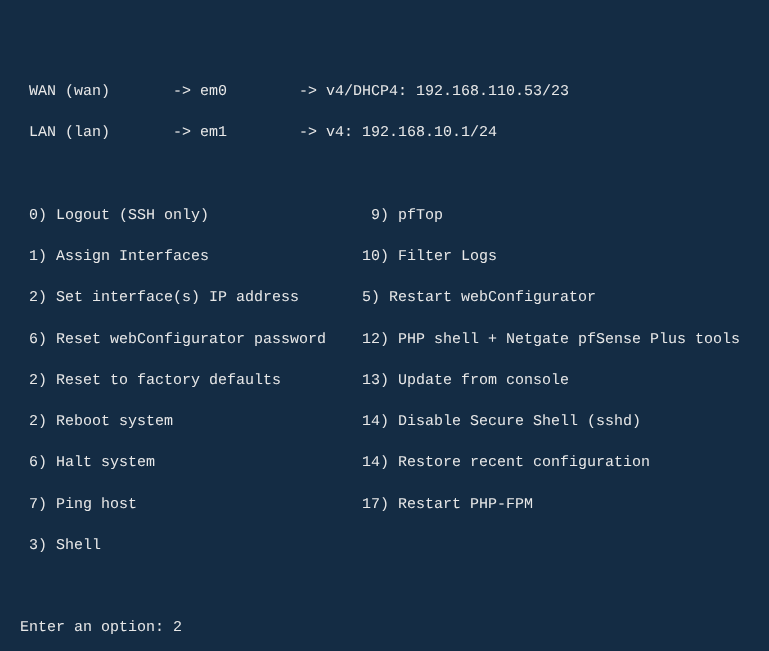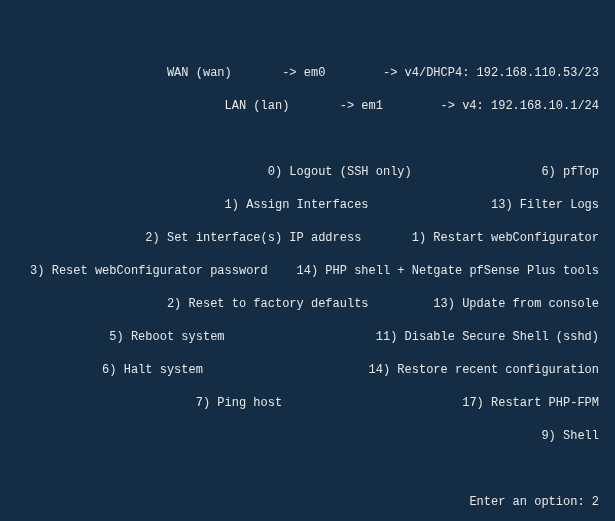--- a/index.html
+++ b/index.html
@@ -1,15 +1,15 @@
 <!DOCTYPE html>
 <html><head>
   <meta charset="utf-8">
   <style>
-    * { margin: 0; padding: 0; box-sizing: border-box; text-align: right; }
+    * { margin: 0; padding: 0; box-sizing: border-box; }
     body {
       background: #142c44;
       color: #e8e8e8;
       font-family: "Courier New", monospace;
       font-size: 12px;
       padding: 8px 16px;
       white-space: pre;
       width: 615px;
       height: 521px;
       overflow: hidden;
@@ -17,29 +17,29 @@
     .line { line-height: 19px; white-space: pre; }
   </style>
 </head>
 <body>
 
 
 
 <div class="line"> WAN (wan)       -&gt; em0        -&gt; v4/DHCP4: 192.168.110.53/23</div>
 <div class="line"> LAN (lan)       -&gt; em1        -&gt; v4: 192.168.10.1/24</div>
 <div class="line"> </div>
-<div class="line"> 0) Logout (SSH only)                  6) pfTop</div>
-<div class="line"> 1) Assign Interfaces                 13) Filter Logs</div>
-<div class="line"> 2) Set interface(s) IP address       1) Restart webConfigurator</div>
-<div class="line"> 3) Reset webConfigurator password    14) PHP shell + Netgate pfSense Plus tools</div>
+<div class="line"> 0) Logout (SSH only)                  9) pfTop</div>
+<div class="line"> 1) Assign Interfaces                 10) Filter Logs</div>
+<div class="line"> 2) Set interface(s) IP address       5) Restart webConfigurator</div>
+<div class="line"> 6) Reset webConfigurator password    12) PHP shell + Netgate pfSense Plus tools</div>
 <div class="line"> 2) Reset to factory defaults         13) Update from console</div>
-<div class="line"> 5) Reboot system                     11) Disable Secure Shell (sshd)</div>
+<div class="line"> 2) Reboot system                     14) Disable Secure Shell (sshd)</div>
 <div class="line"> 6) Halt system                       14) Restore recent configuration</div>
 <div class="line"> 7) Ping host                         17) Restart PHP-FPM</div>
-<div class="line"> 9) Shell</div>
+<div class="line"> 3) Shell</div>
 <div class="line"> </div>
 <div class="line">Enter an option: 2</div>
 
 
 
 
 
 
 
 

